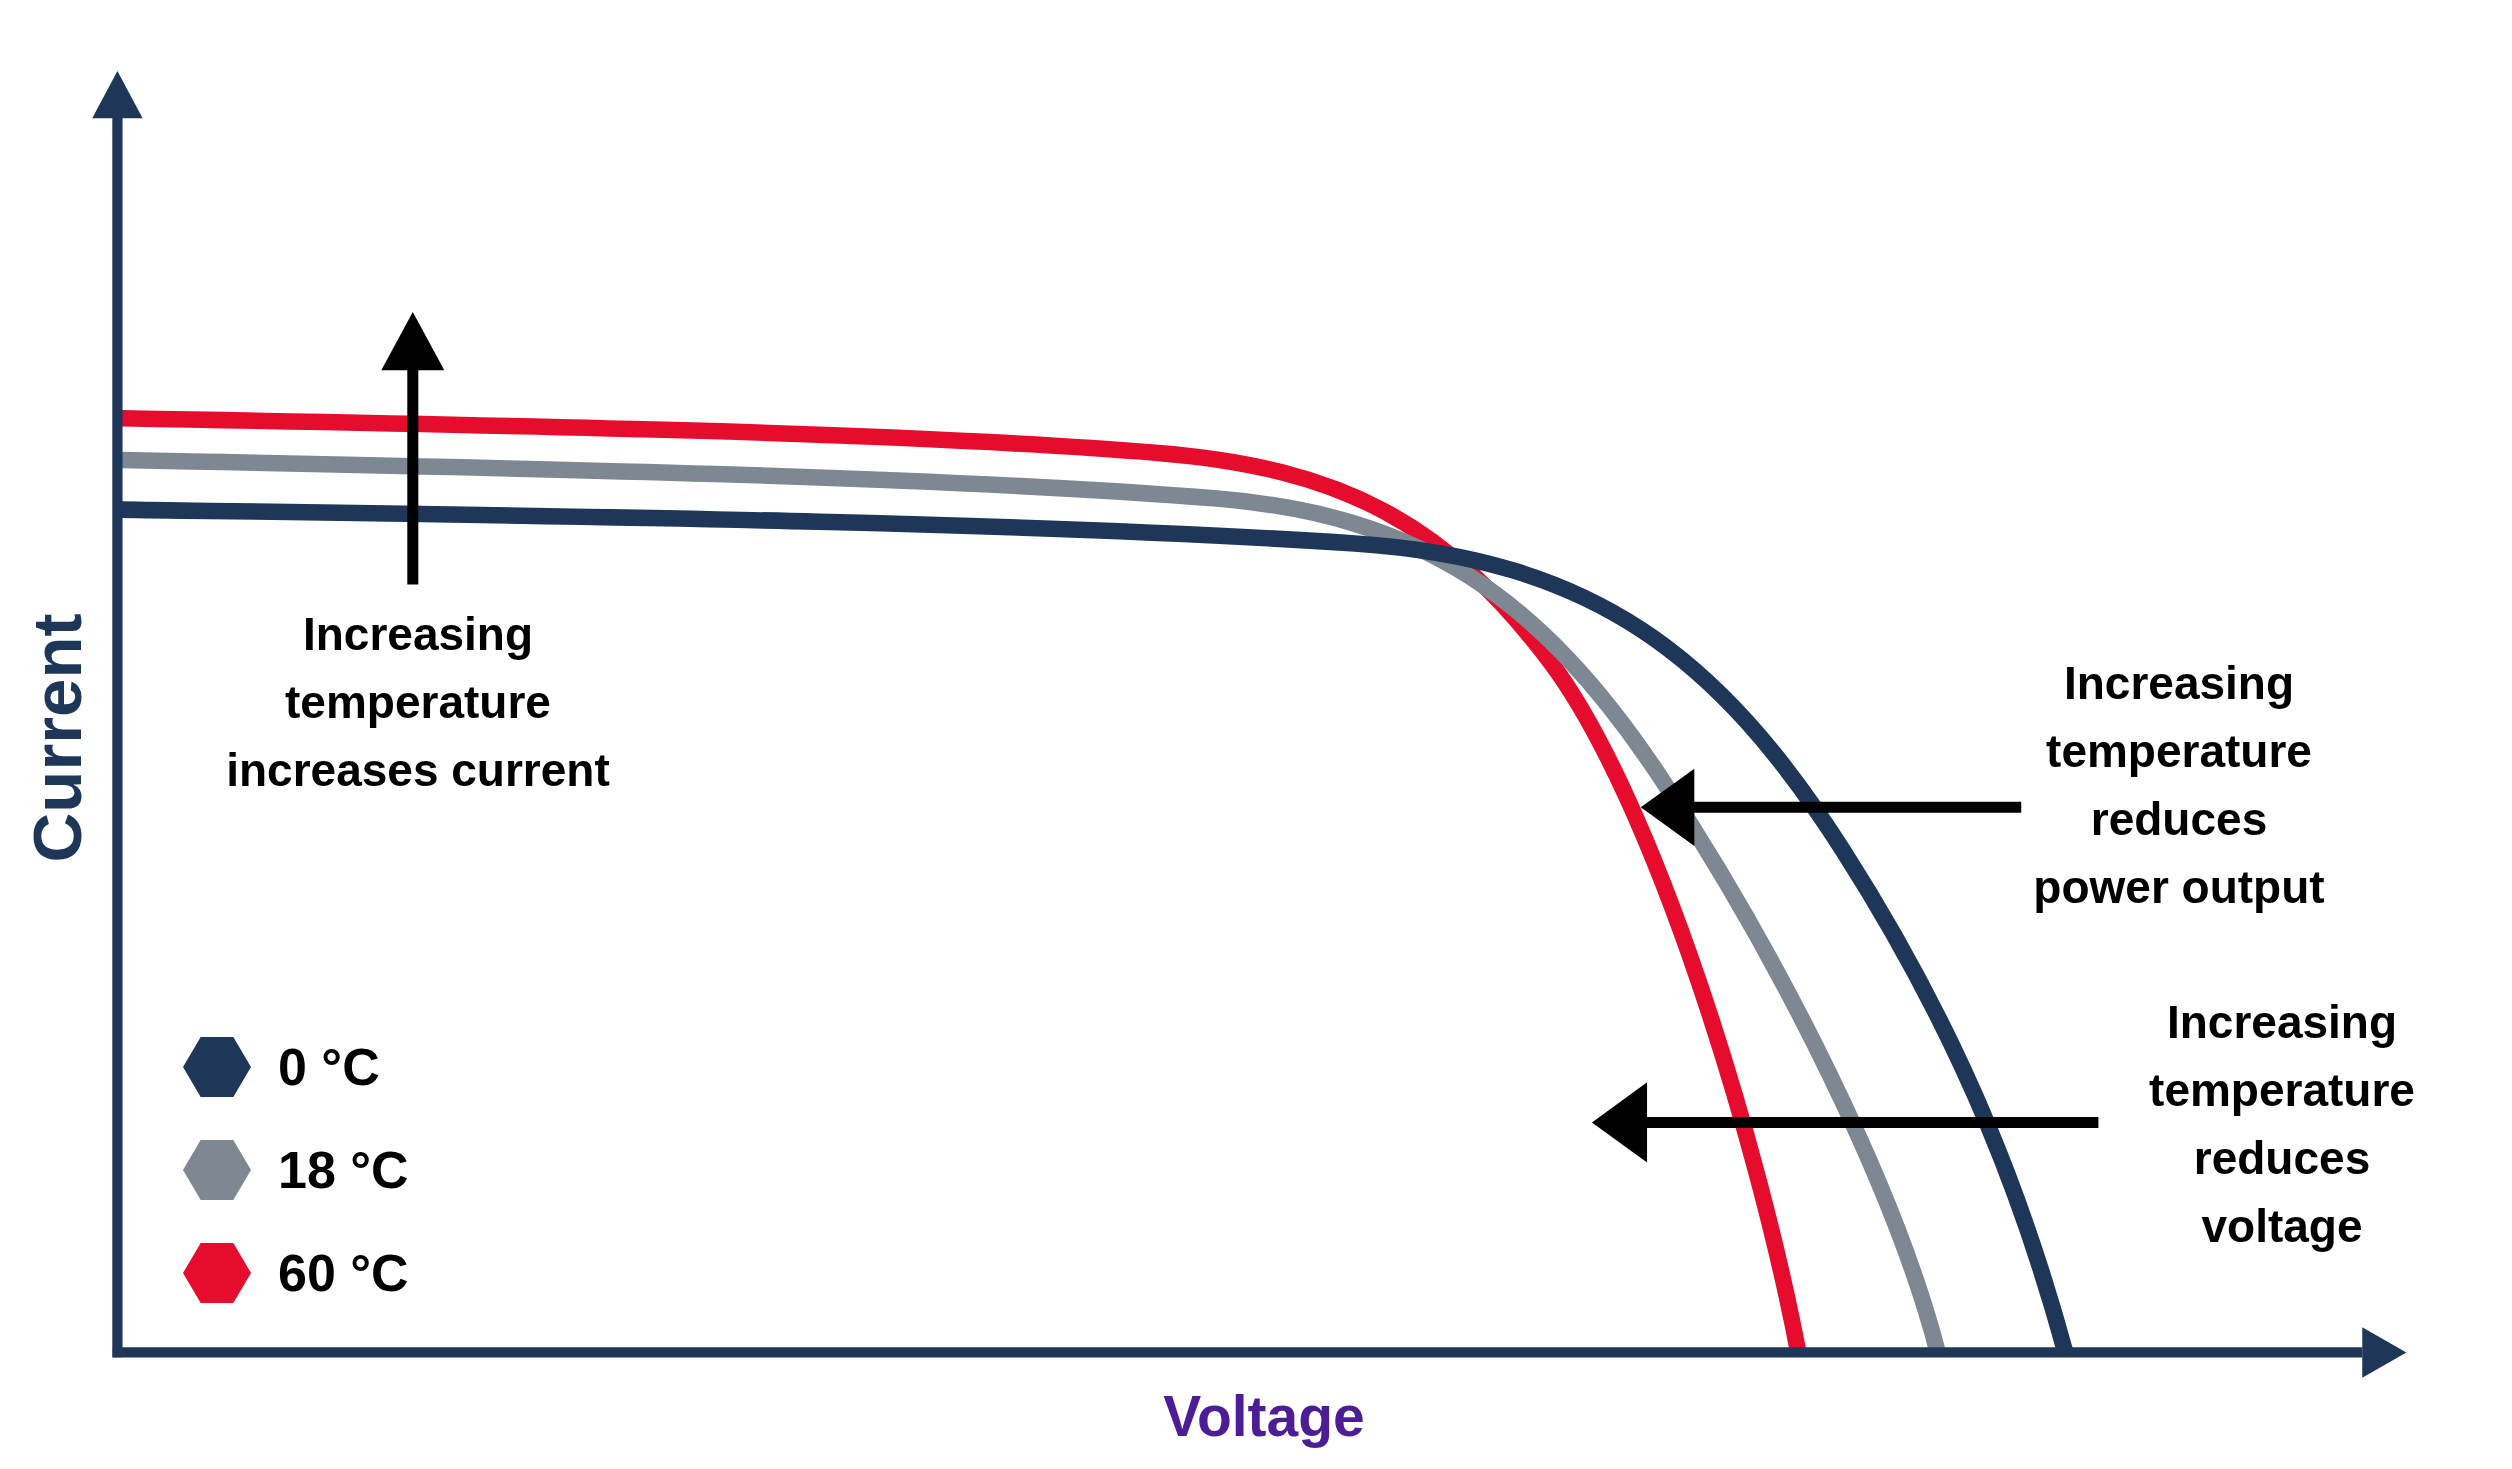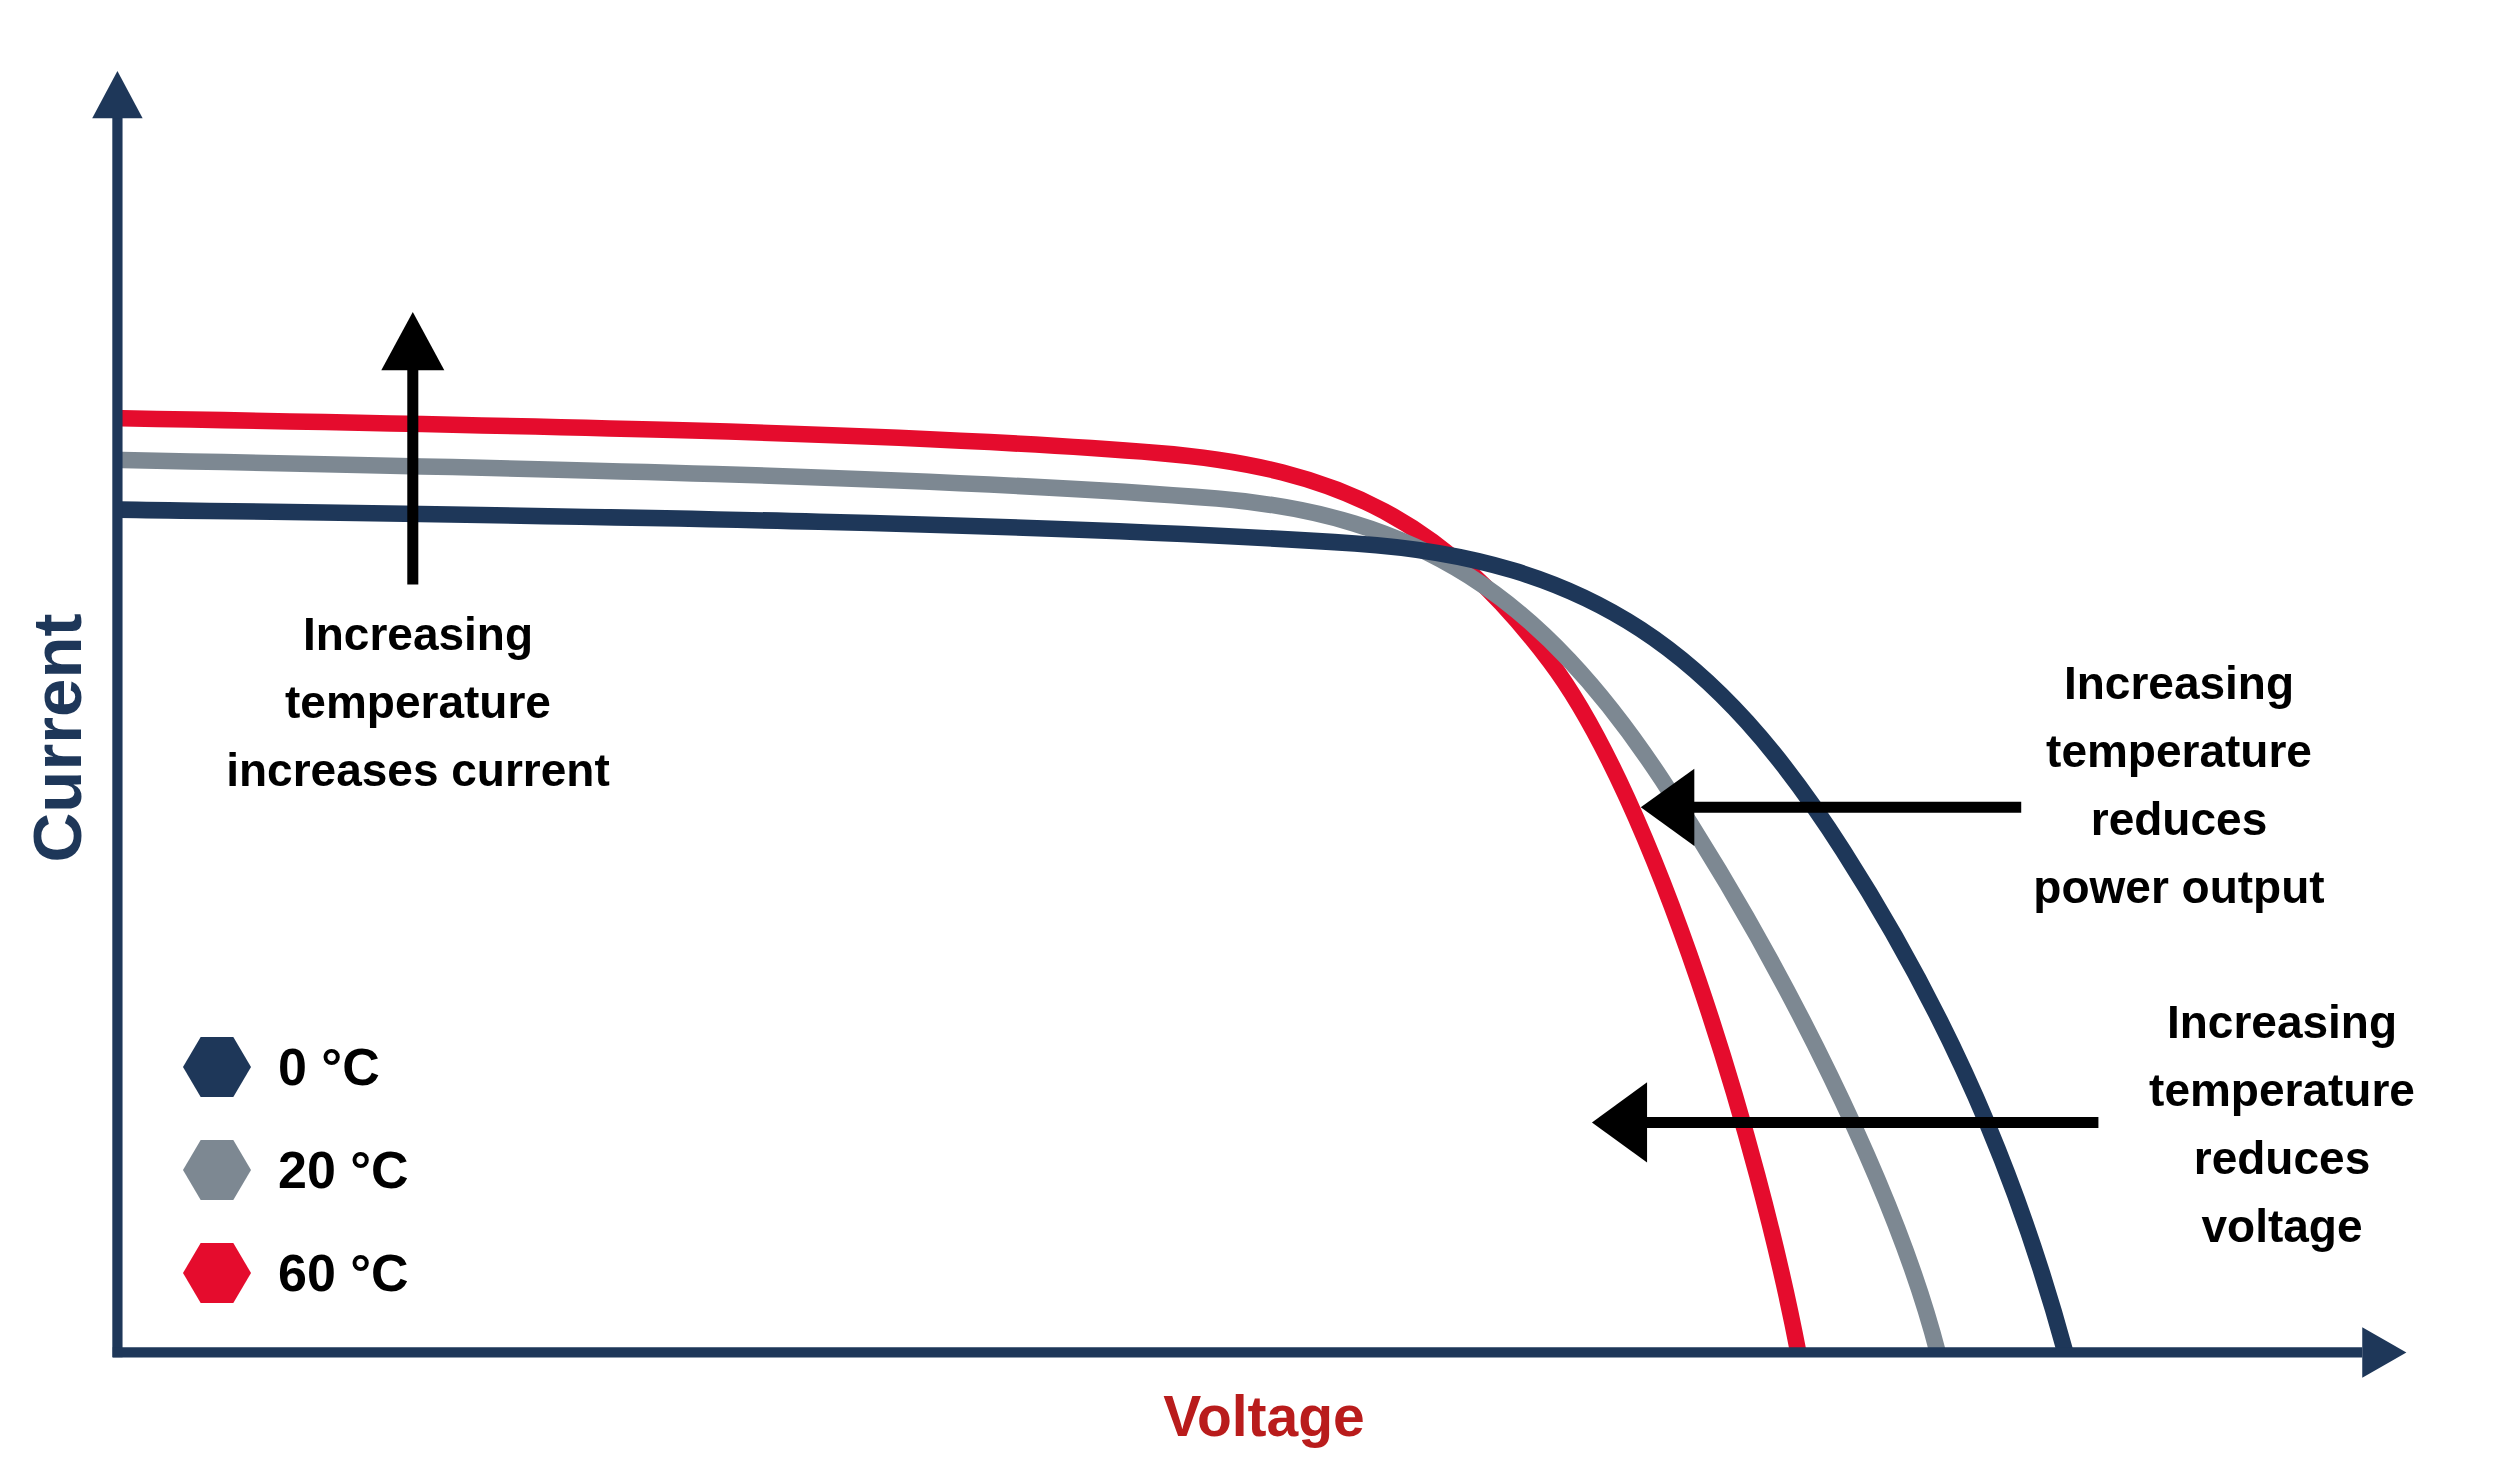--- a/index.html
+++ b/index.html
@@ -21,21 +21,21 @@
     transform:translateX(-50%);
   }
   #ylabel{
     color:#1e3759;
     font-size:69px;
     left:57px;top:738px;
     transform:translate(-50%,-50%) rotate(-90deg);
     white-space:nowrap;
   }
   #xlabel{
-    color:#b91c1c;
+    color:#4c1d95;
     font-size:57px;
     left:1264px;top:1416px;
     transform:translate(-50%,-50%);
     white-space:nowrap;
   }
   #legend{
     position:absolute;
     left:183px;top:1037px;
     display:flex;
     flex-direction:column;
@@ -106,21 +106,21 @@
 temperature
 reduces voltage</div>
 
   <div id="legend">
     <div class="legend-row">
       <div class="hex hex-0c"></div>
       <div class="legend-label">0 °C</div>
     </div>
     <div class="legend-row">
       <div class="hex hex-25c"></div>
-      <div class="legend-label">20 °C</div>
+      <div class="legend-label">18 °C</div>
     </div>
     <div class="legend-row">
       <div class="hex hex-50c"></div>
       <div class="legend-label">60 °C</div>
     </div>
   </div>
 
 </div>
 
 

